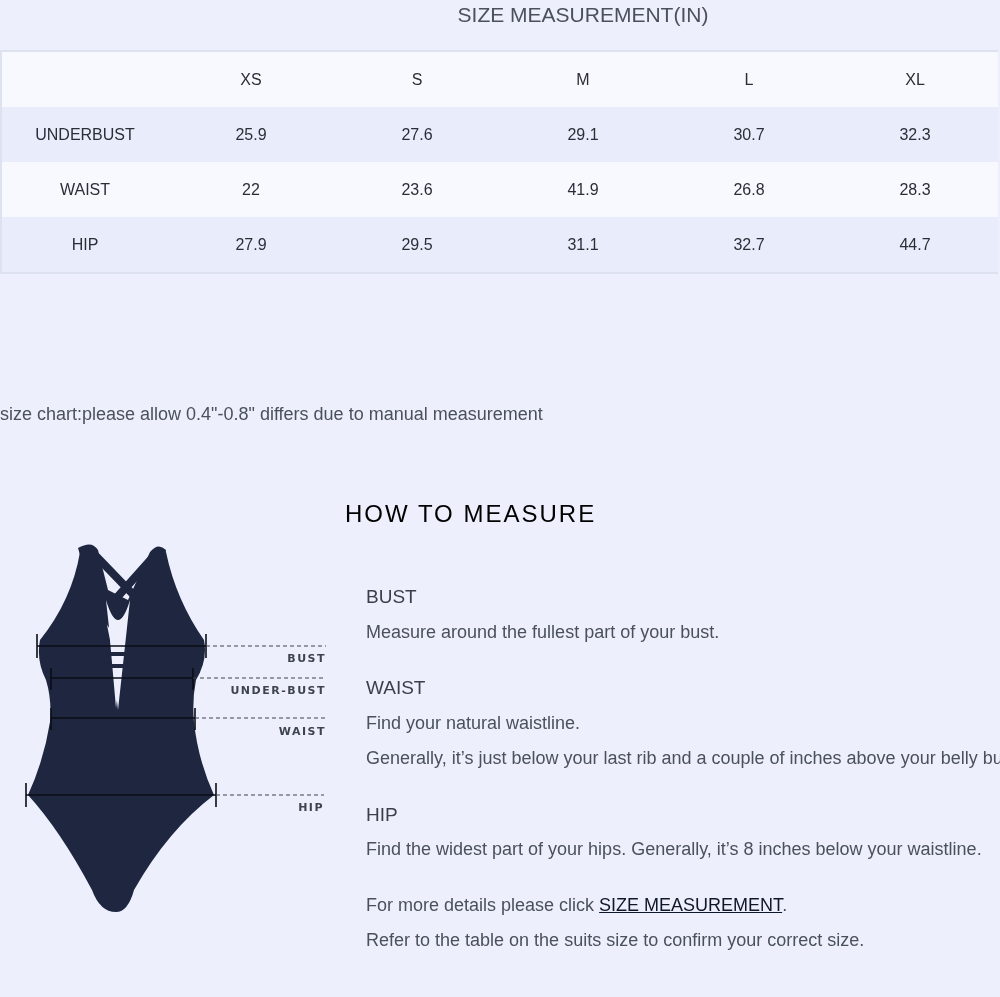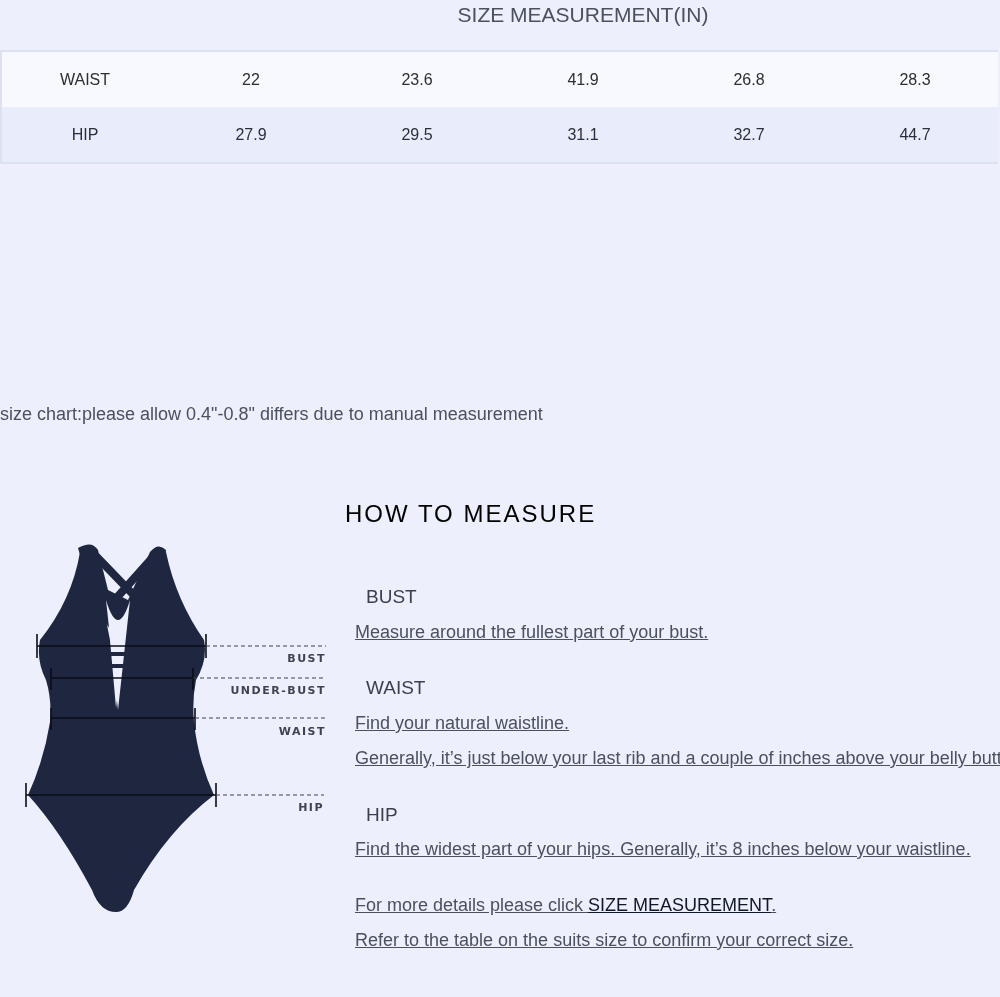--- a/index.html
+++ b/index.html
@@ -33,30 +33,46 @@
   .figure svg { position:absolute; left:0; top:0; }
   .fig-label {
     position:absolute; font-family:"DejaVu Sans", sans-serif; font-size:11px; font-weight:bold;
     letter-spacing:1.5px; color:#3e4350; right:14px; text-align:right;
   }
   .htm-title {
     position:absolute; left:345px; top:500px; font-size:24px; letter-spacing:2px; color:#000000;
   }
   .sec { position:absolute; left:366px; font-size:19px; color:#3a3f4a; }
   .sec.head { color:#3a3f4a; }
-  .line { position:absolute; left:355px; font-size:18px; color:#4a505c; white-space:nowrap;text-decoration:underline; }
+  .line { position:absolute; left:366px; font-size:18px; color:#4a505c; white-space:nowrap; }
   .link { text-decoration:underline; color:#0f172a; cursor:pointer; }
 </style>
 </head>
 <body>
 
 <div class="title">SIZE MEASUREMENT(IN)</div>
 
 <table class="size-table">
   <tbody>
+      <tr class="odd">
+    <td></td>
+    <td>XS</td>
+    <td>S</td>
+    <td>M</td>
+    <td>L</td>
+    <td>XL</td>
+  </tr>
+  <tr class="even">
+    <td class="rowlabel">UNDERBUST</td>
+    <td>25.9</td>
+    <td>27.6</td>
+    <td>29.1</td>
+    <td>30.7</td>
+    <td>32.3</td>
+  </tr>
   <tr class="odd">
     <td class="rowlabel">WAIST</td>
     <td>22</td>
     <td>23.6</td>
     <td>41.9</td>
     <td>26.8</td>
     <td>28.3</td>
   </tr>
   <tr class="even">
     <td class="rowlabel">HIP</td>

